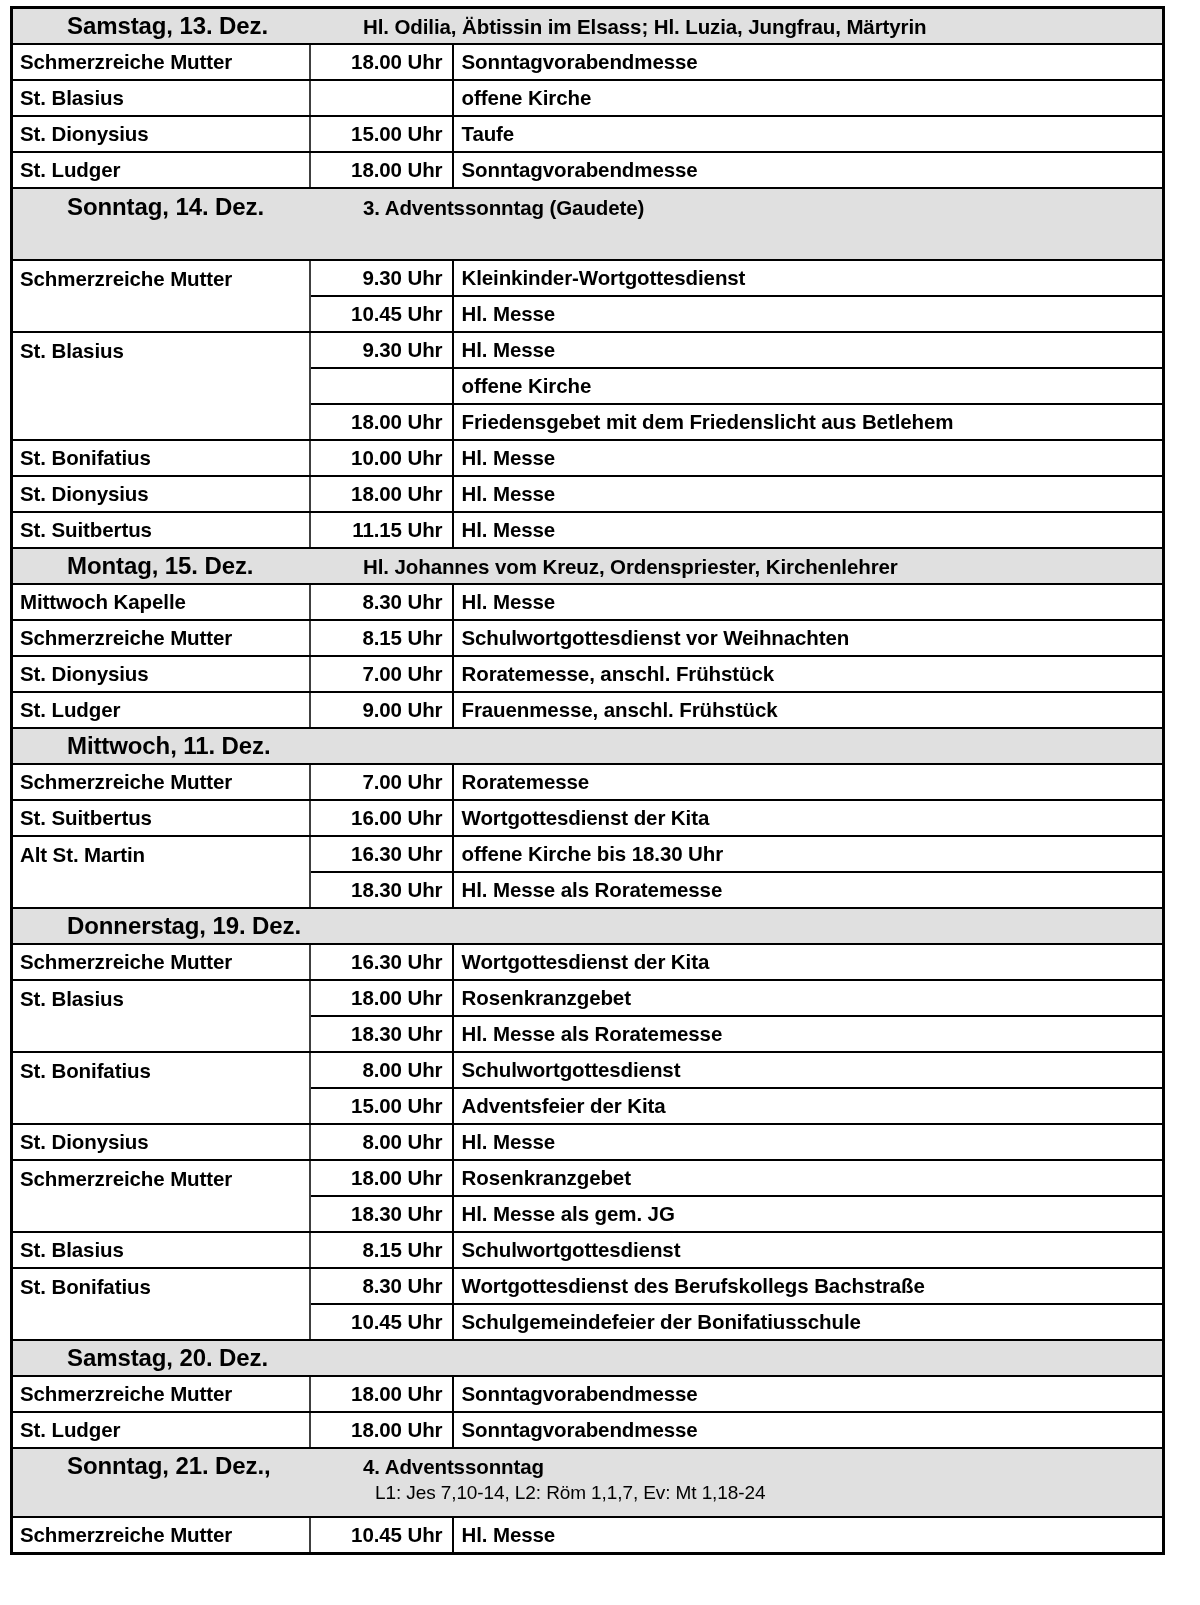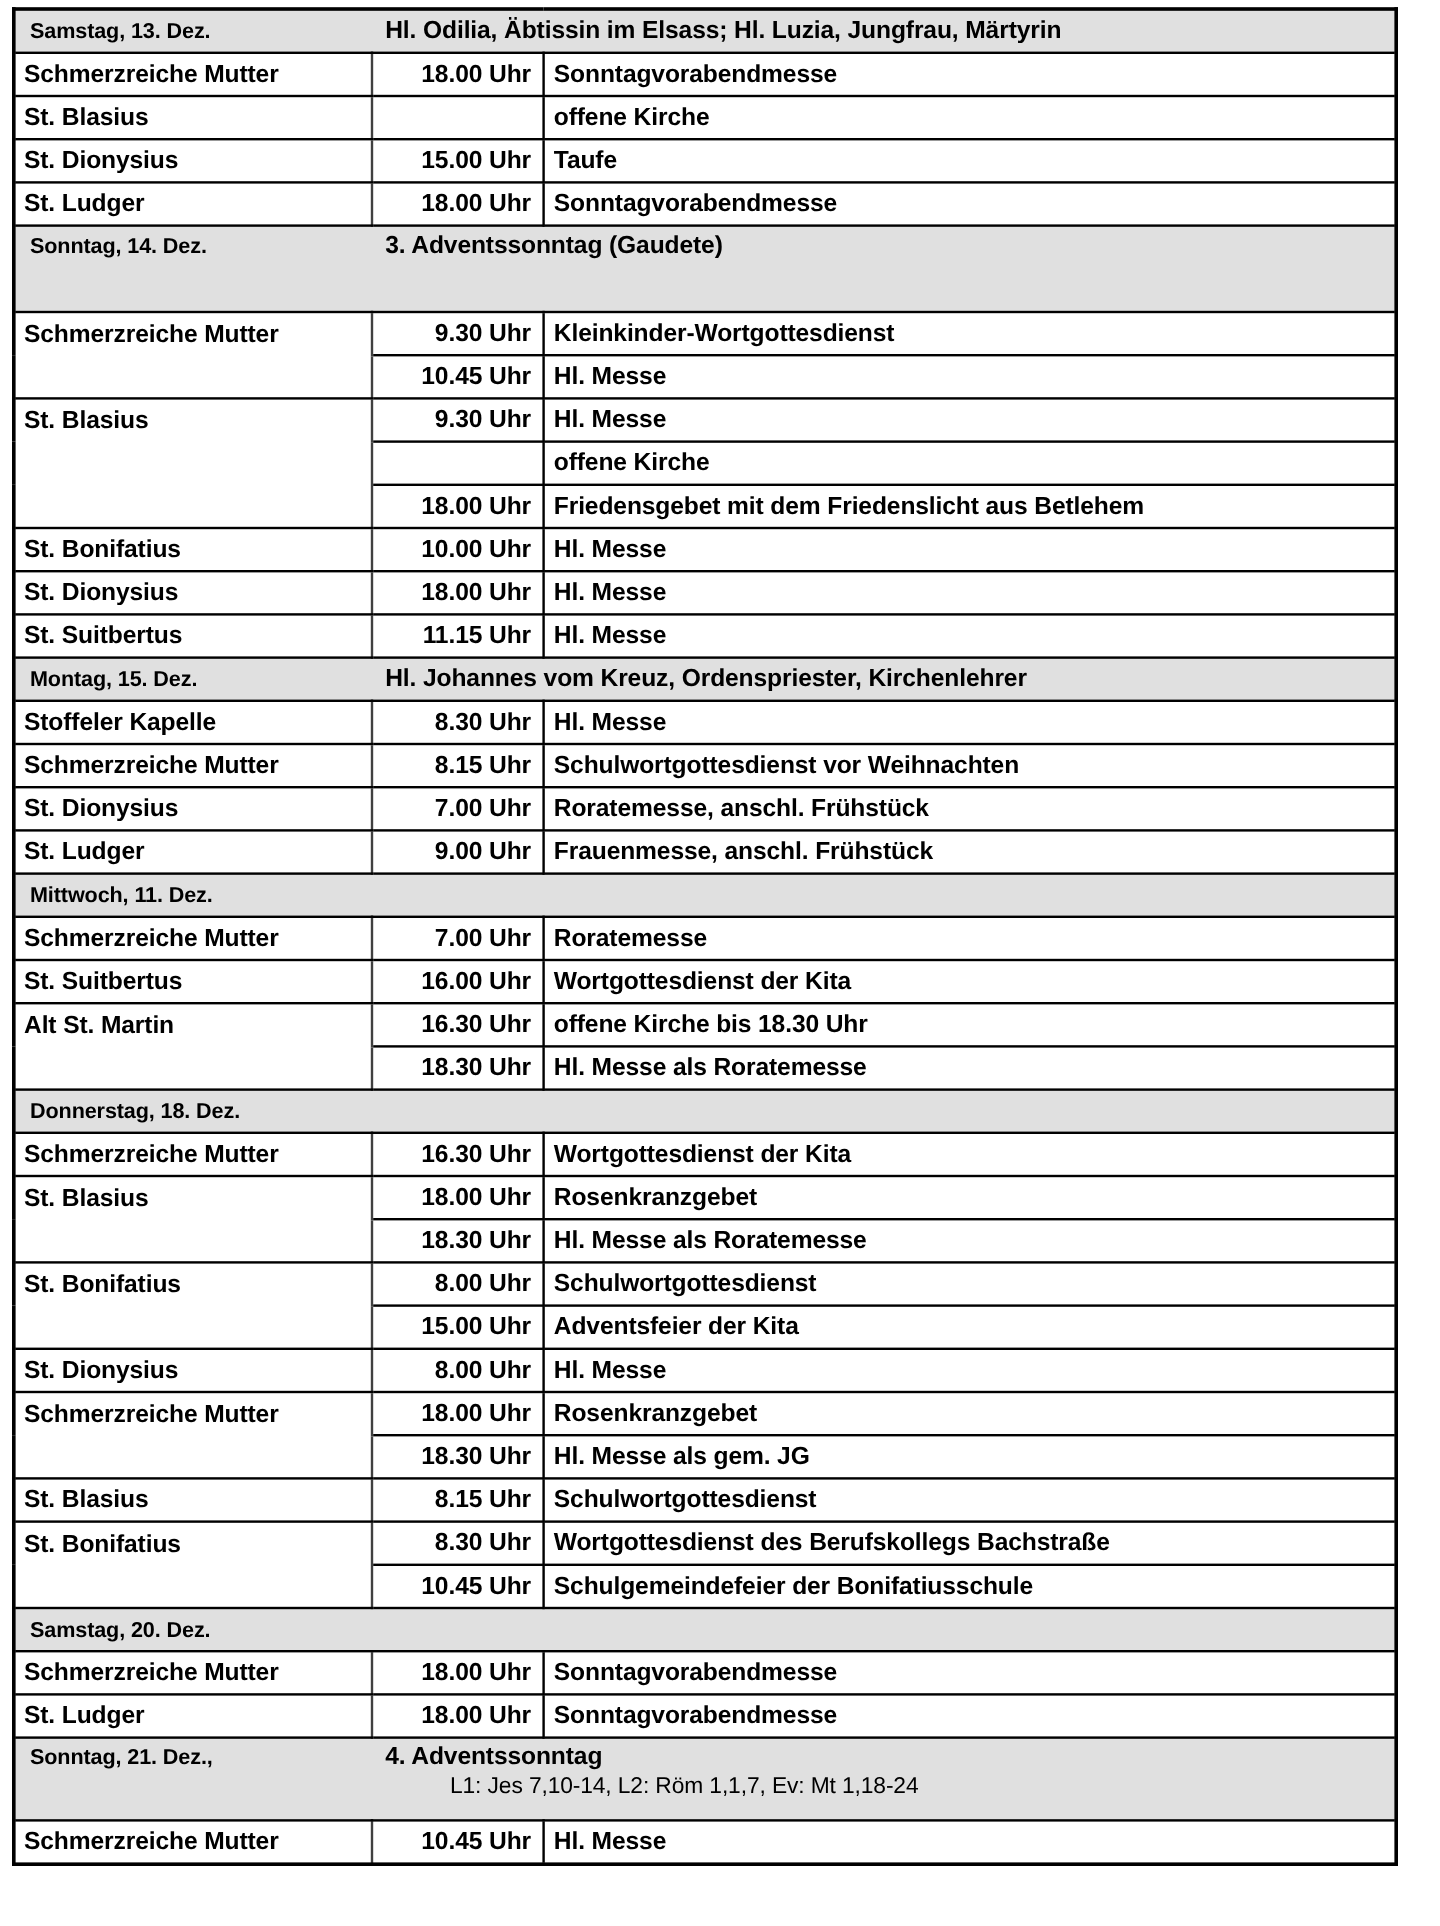--- a/index.html
+++ b/index.html
@@ -82,24 +82,25 @@
   }
   tr.day-row.tall > td.day-cell { height: 65px; vertical-align: top; padding-top: 4px; }
   tr.day-row.tall2 > td.day-cell { height: 63px; vertical-align: top; padding-top: 3px; }
 
   .day-line {
     display: flex;
     align-items: baseline;
     white-space: nowrap;
   }
   .day-name {
-    font-size: 18px;
+    font-size: 24px;
     font-weight: bold;
     flex: 0 0 296px;
     letter-spacing: -0.1px;
+    margin-left: 42px;
   }
   .day-desc {
     font-size: 20.5px;
     font-weight: bold;
     letter-spacing: -0.1px;
   }
   .day-sub {
     font-size: 19px;
     font-weight: normal;
     letter-spacing: -0.1px;
@@ -197,21 +198,21 @@
         </tr>
         <tr class="day-row">
           <td class="day-cell" colspan="3">
             <div class="day-line">
               <span class="day-name">Montag, 15. Dez.</span>
               <span class="day-desc">Hl. Johannes vom Kreuz, Ordenspriester, Kirchenlehrer</span>
             </div>
           </td>
         </tr>
         <tr class="event-row">
-          <td class="place" style="border-bottom: 2px solid rgb(0, 0, 0);">Stoffeler Kapelle</td>
+          <td class="place" style="border-bottom: 2px solid rgb(0, 0, 0);">Mittwoch Kapelle</td>
           <td class="time">8.30 Uhr</td>
           <td class="event">Hl. Messe</td>
         </tr>
         <tr class="event-row">
           <td class="place" style="border-bottom: 2px solid rgb(0, 0, 0);">Schmerzreiche Mutter</td>
           <td class="time">8.15 Uhr</td>
           <td class="event">Schulwortgottesdienst vor Weihnachten</td>
         </tr>
         <tr class="event-row">
           <td class="place" style="border-bottom: 2px solid rgb(0, 0, 0);">St. Dionysius</td>
@@ -247,21 +248,21 @@
           <td class="event">offene Kirche bis 18.30 Uhr</td>
         </tr>
         <tr class="event-row">
           <td class="place no-top-border" style="border-bottom: 2px solid rgb(0, 0, 0); border-top: 0px;"></td>
           <td class="time">18.30 Uhr</td>
           <td class="event">Hl. Messe als Roratemesse</td>
         </tr>
         <tr class="day-row">
           <td class="day-cell" colspan="3">
             <div class="day-line">
-              <span class="day-name">Donnerstag, 18. Dez.</span>
+              <span class="day-name">Donnerstag, 19. Dez.</span>
               <span class="day-desc"></span>
             </div>
           </td>
         </tr>
         <tr class="event-row">
           <td class="place" style="border-bottom: 2px solid rgb(0, 0, 0);">Schmerzreiche Mutter</td>
           <td class="time">16.30 Uhr</td>
           <td class="event">Wortgottesdienst der Kita</td>
         </tr>
         <tr class="event-row cont">

